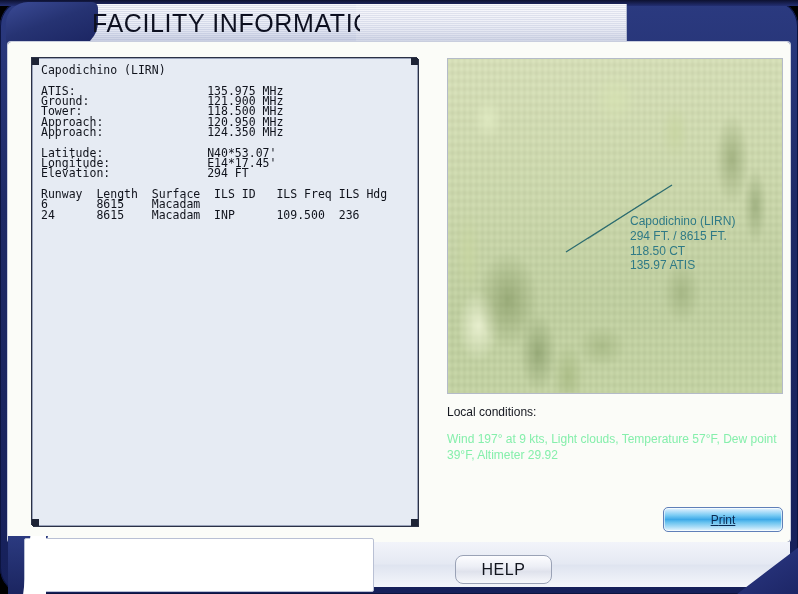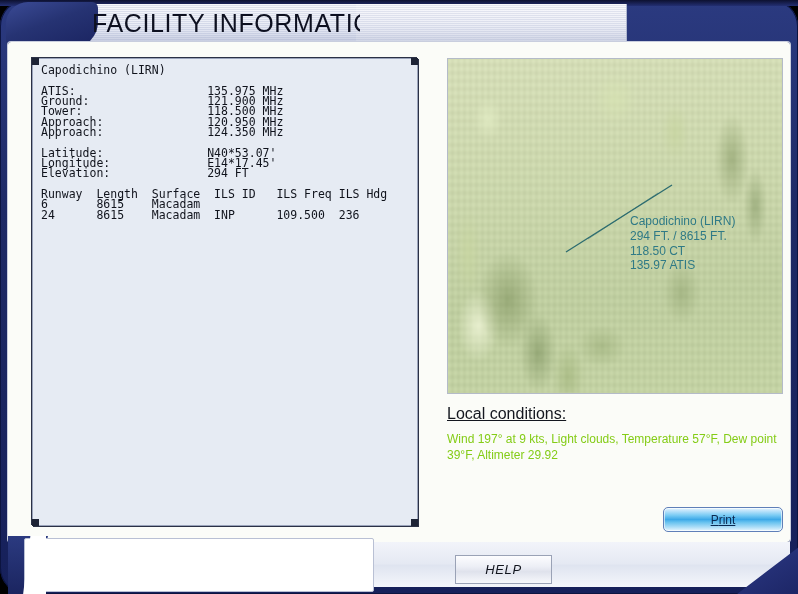--- a/index.html
+++ b/index.html
@@ -210,31 +210,30 @@
     font-size: 12px;
     line-height: 14.8px;
     color: #2f7a86;
     white-space: pre;
   }
 
   
   .cond-title {
     position: absolute;
     left: 447px; top: 405px;
-    font-size: 16px;
+    font-size: 12px;
     color: #14171f;
-    text-decoration: underline;
   }
   .cond-body {
     position: absolute;
     left: 447px; top: 431px;
     width: 334px;
     font-size: 12px;
     line-height: 16px;
-    color: #84cc16;
+    color: #86efac;
   }
 
   
   .btn-print {
     position: absolute;
     left: 663px; top: 507px;
     width: 118px; height: 23px;
     border-radius: 5px;
     border: 1px solid #5f7fb8;
     background: linear-gradient(180deg,
@@ -249,31 +248,30 @@
     cursor: pointer;
   }
   .btn-print .acc { text-decoration: underline; }
   .btn-print .rest { text-decoration: underline; }
 
   
   .btn {
     position: absolute;
     top: 555px;
     height: 27px;
-    border-radius: 0;
+    border-radius: 8px;
     border: 1px solid #9aa2b6;
     background: linear-gradient(180deg,#fdfdff 0%, #eceef5 40%, #dfe2ec 58%, #f7f8fc 100%);
-    font-size: 13px;
+    font-size: 16px;
     letter-spacing: 0.6px;
     color: #12151e;
     display: flex;
     align-items: center;
     justify-content: center;
     cursor: pointer;
-    font-style: italic;
   }
   #btn-help   { left: 455px; width: 95px; }
   #btn-cancel { left: 554px; width: 98px; }
   #btn-ok     { left: 656px; width: 95px; }
 
   
   .br-corner {
     position: absolute;
     right: 0; bottom: 0;
     width: 74px; height: 64px;

